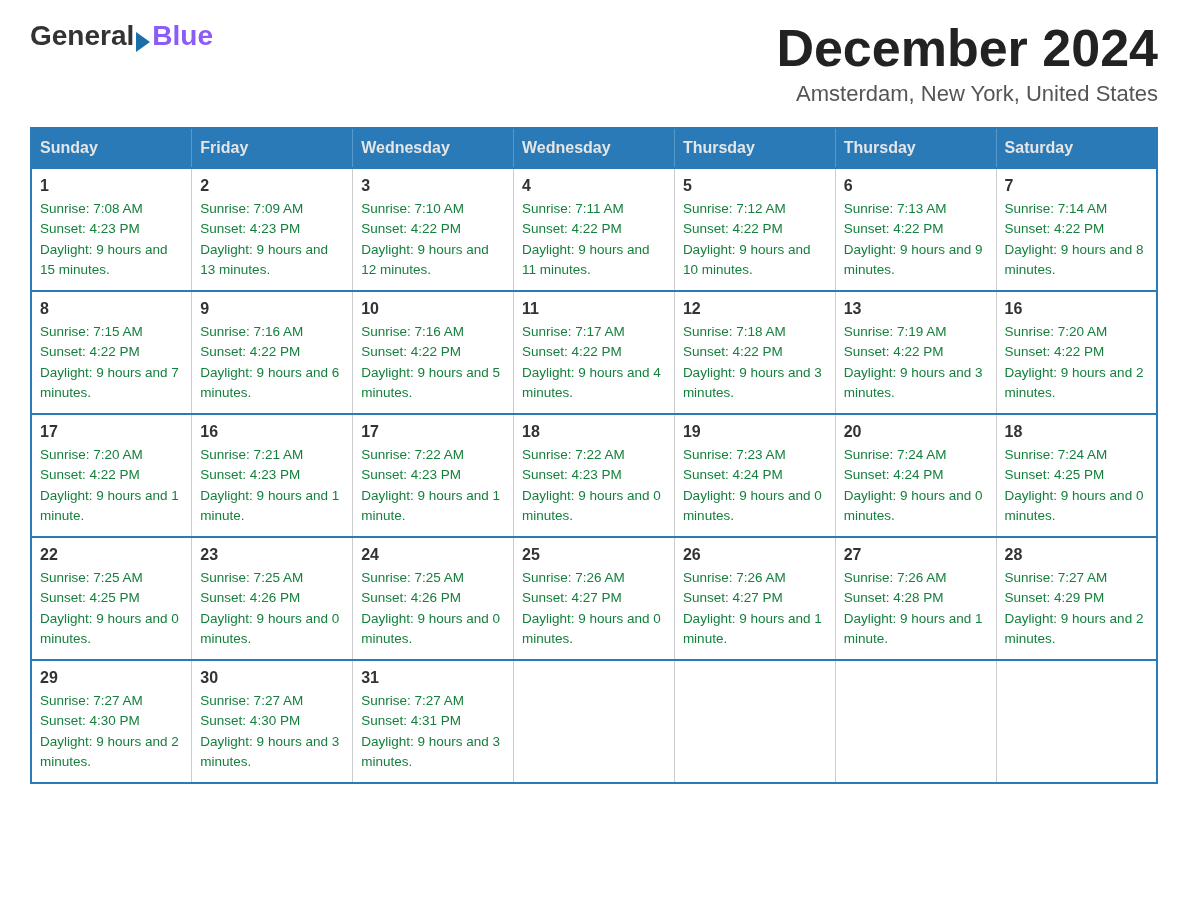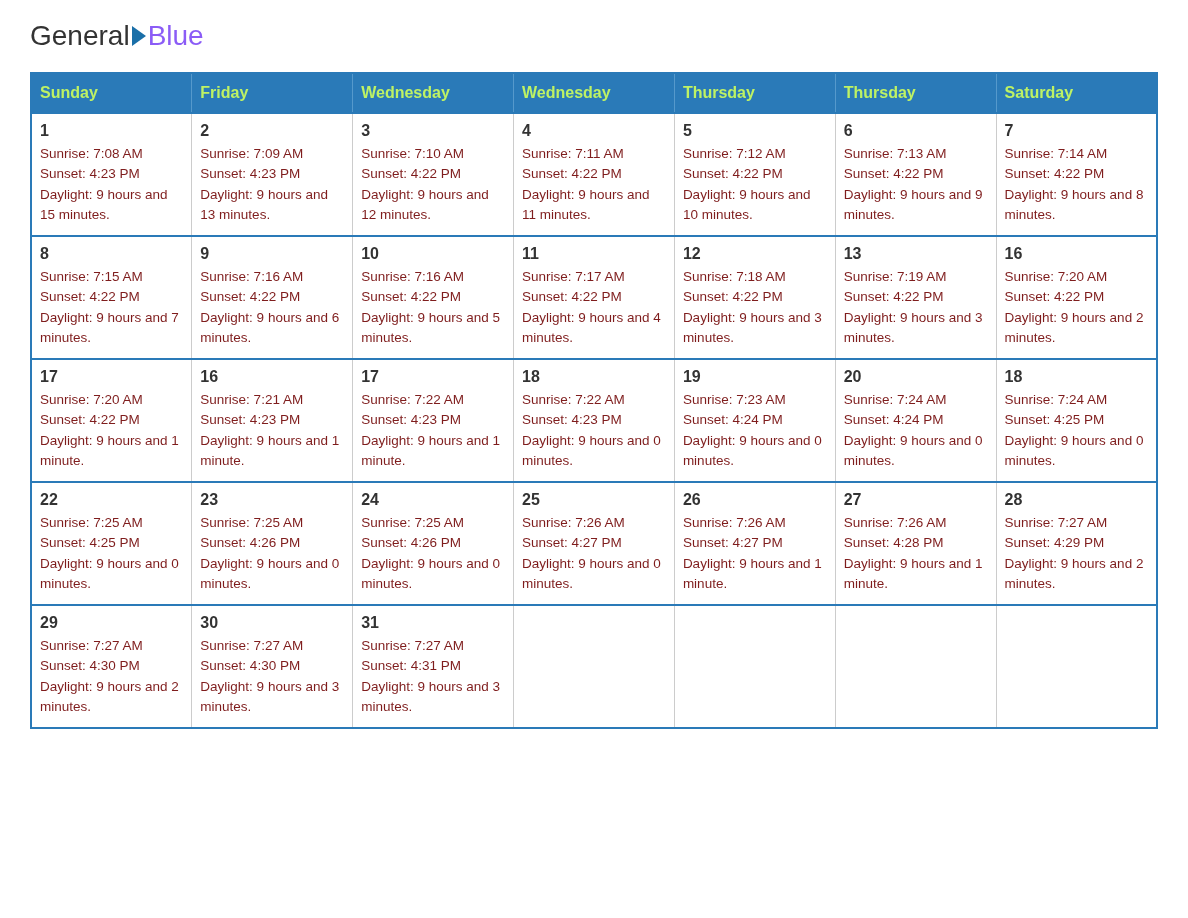--- a/index.html
+++ b/index.html
@@ -16,24 +16,24 @@
       align-items: flex-start;
       margin-bottom: 20px;
     }
     .logo {
       display: flex;
       flex-direction: column;
       align-items: flex-start;
     }
     .logo-text {
       font-size: 28px;
-      font-weight: normal;
+      font-weight: bold;
       color: #333;
       display: flex;
-      align-items: center;
+      align-items: flex-end;
     }
     .logo-general { color: #333; }
     .logo-arrow {
       display: inline-block;
       width: 0;
       height: 0;
       border-left: 14px solid #1a6fa8;
       border-top: 10px solid transparent;
       border-bottom: 10px solid transparent;
       margin: 0 2px;
@@ -54,21 +54,21 @@
       color: #555;
       margin-top: 4px;
     }
     table {
       width: 100%;
       border-collapse: collapse;
       border: 2px solid #2a7ab8;
     }
     thead tr {
       background-color: #2a7ab8;
-      color: #bef264;
+      color: #e5e5e5;
     }
     thead th {
       padding: 10px 8px;
       font-size: 16px;
       font-weight: bold;
       text-align: left;
       border-right: 1px solid #5599cc;
     }
     thead th:last-child { border-right: none; }
     tbody tr {
@@ -86,39 +86,43 @@
     tbody td:last-child { border-right: none; }
     .day-number {
       font-size: 16px;
       font-weight: bold;
       margin-bottom: 4px;
       display: block;
     }
     .day-info {
       font-size: 13.5px;
       line-height: 1.5;
-      color: #7f1d1d;
+      color: #15803d;
     }
     .empty-cell {
       background: #fff;
     }
     tbody tr td.empty-cell {
       border-right: 1px solid #ccc;
     }
   </style>
 </head>
 <body>
 
 <div class="header-area">
   <div class="logo">
     <div class="logo-text">
       <span class="logo-general">General</span>
       <span class="logo-arrow"></span>
       <span class="logo-blue">Blue</span>
     </div>
+  </div>
+  <div class="title-area">
+    <div class="month-title">December 2024</div>
+    <div class="location-subtitle">Amsterdam, New York, United States</div>
   </div>
 </div>
 
 <table>
   <thead>
     <tr>
       <th>Sunday</th>
       <th>Friday</th>
       <th>Wednesday</th>
       <th>Wednesday</th>

